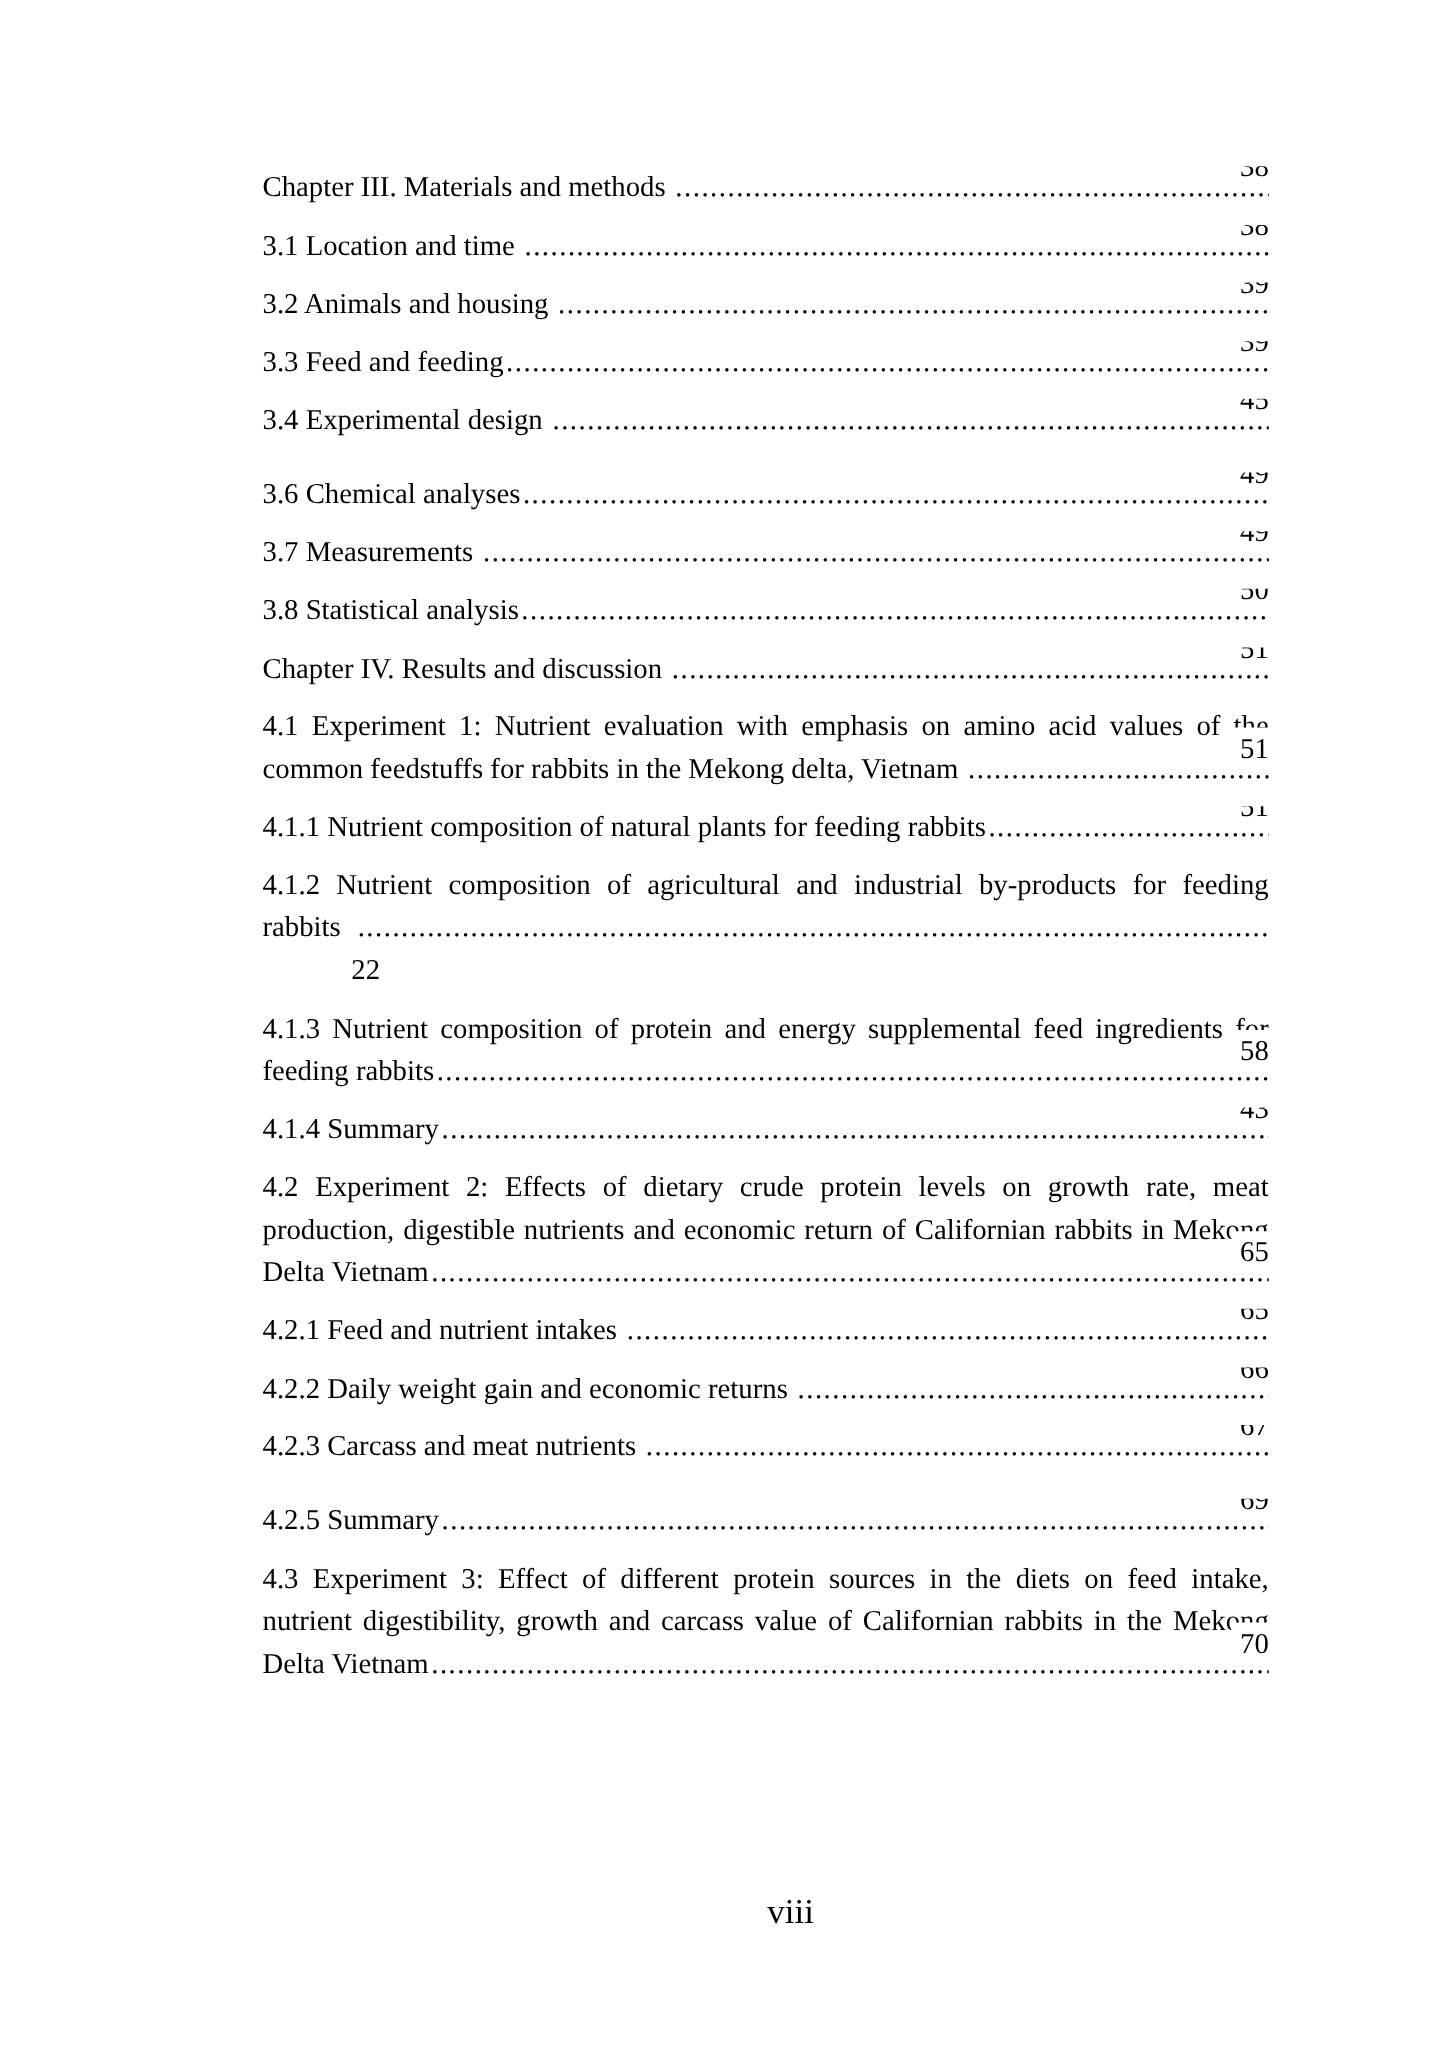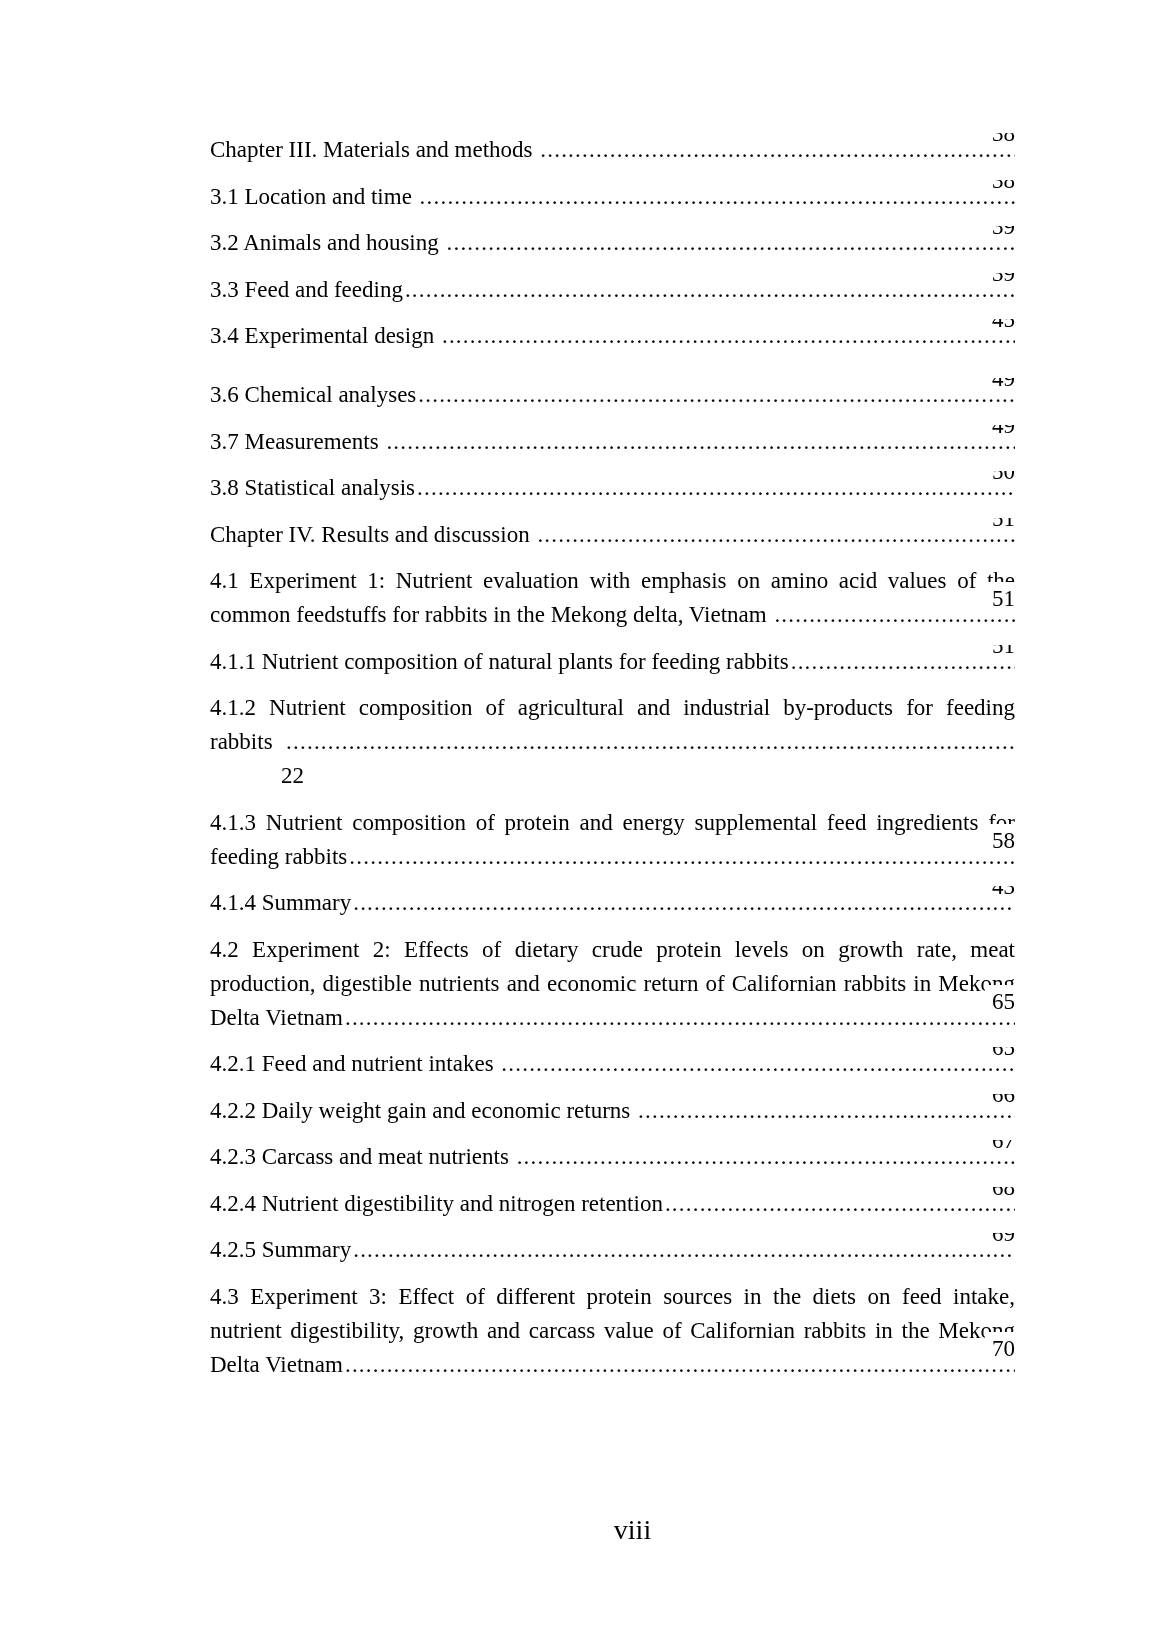--- a/index.html
+++ b/index.html
@@ -127,21 +127,21 @@
       <div class="toc-entry">
         <div class="toc-line"><span class="title">4.2.1 Feed and nutrient intakes&nbsp;</span><span class="leader">..........................................................................................................................................................................</span><span class="pagenum">65</span></div>
       </div>
       <div class="toc-entry">
         <div class="toc-line"><span class="title">4.2.2 Daily weight gain and economic returns&nbsp;</span><span class="leader">..........................................................................................................................................................................</span><span class="pagenum">66</span></div>
       </div>
       <div class="toc-entry">
         <div class="toc-line"><span class="title">4.2.3 Carcass and meat nutrients&nbsp;</span><span class="leader">..........................................................................................................................................................................</span><span class="pagenum">67</span></div>
       </div>
       <div class="toc-entry">
-        <div class="toc-line"><span class="title">4.2.4 Nutrient digestibility and nitrogen retention</span><span class="leader">..........................................................................................................................................................................</span><span class="pagenum">68</span></div>
+        <div class="toc-line"><span class="leader">..........................................................................................................................................................................</span><span class="pagenum">68</span></div>
       </div>
       <div class="toc-entry">
         <div class="toc-line"><span class="title">4.2.5 Summary</span><span class="leader">..........................................................................................................................................................................</span><span class="pagenum">69</span></div>
       </div>
       <div class="toc-entry">
         <div class="toc-line"><span class="title">4.3 Experiment 3: Effect of different protein sources in the diets on feed intake, nutrient digestibility, growth and carcass value of Californian rabbits in the Mekong Delta Vietnam</span><span class="leader">..........................................................................................................................................................................</span><span class="pagenum">70</span></div>
       </div>
       <div class="toc-entry">
         <div class="toc-line"><span class="leader">..........................................................................................................................................................................</span><span class="pagenum">70</span></div>
       </div>

